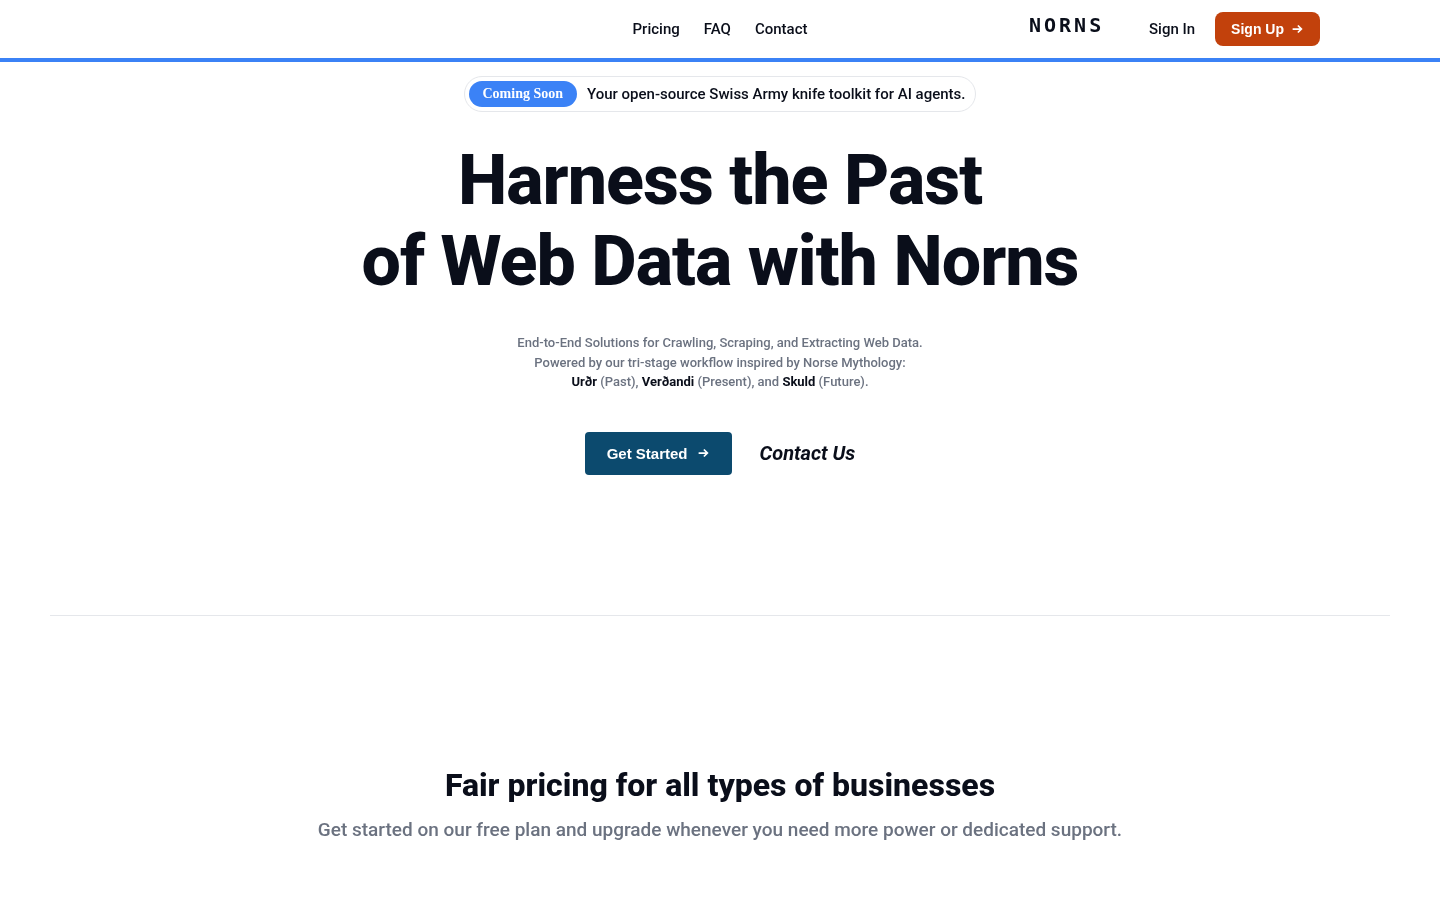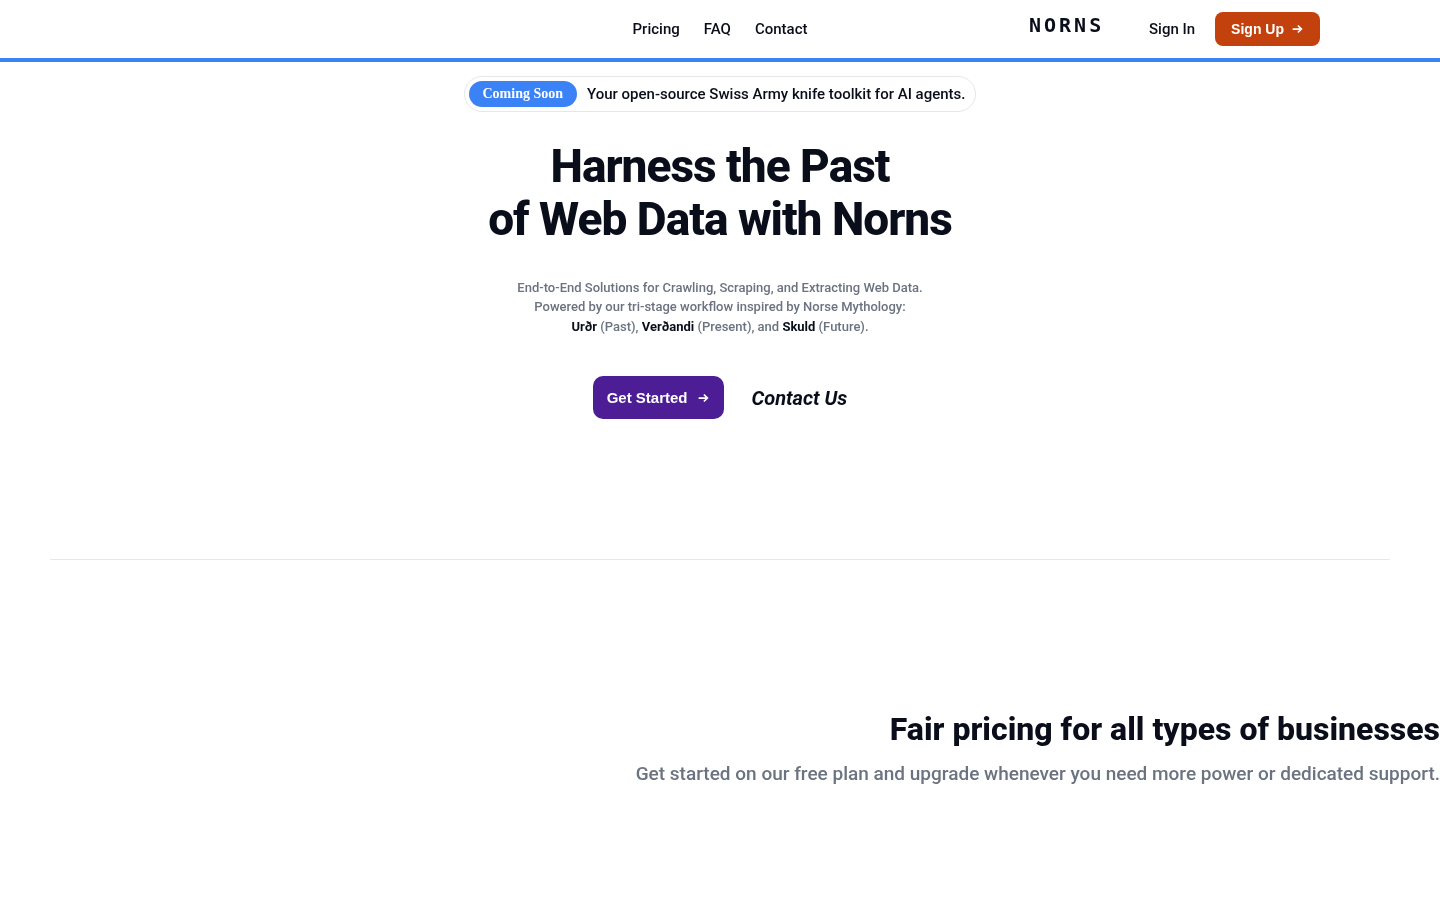--- a/index.html
+++ b/index.html
@@ -92,21 +92,21 @@
       font-size: 14px;
       font-weight: 600;
       font-family: Liberation Serif, serif;
     }
     .announcement-text {
       font-size: 15px;
       color: #0a0e1a;
       font-weight: 500;
     }
     .hero-title {
-      font-size: 46px;
+      font-size: 70px;
       font-weight: 800;
       line-height: 1.15;
       color: #0a0e1a;
       margin-bottom: 32px;
       letter-spacing: -1px;
     }
     .hero-subtitle {
       font-size: 13px;
       line-height: 1.5;
       color: #6b7280;
@@ -117,45 +117,45 @@
       font-weight: 700;
       color: #0a0e1a;
     }
     .cta-row {
       display: flex;
       justify-content: center;
       gap: 28px;
       align-items: center;
     }
     .get-started-btn {
-      background: #4c1d95;
+      background: #0c4a6e;
       color: #ffffff;
-      padding: 13px 14px;
-      border-radius: 10px;
+      padding: 13px 22px;
+      border-radius: 4px;
       font-size: 15px;
       font-weight: 700;
       display: flex;
       align-items: center;
       gap: 8px;
       cursor: pointer;
       border: none;
     }
     .contact-link {
       font-size: 20px;
       font-weight: 700;
       color: #0a0e1a;
       cursor: pointer;
       font-style: italic;
     }
     .divider {
       border-top: 1px solid #e5e7eb;
       margin: 140px 50px 0 50px;
     }
     .pricing-section {
-      text-align: right;
+      text-align: center;
       padding-top: 150px;
     }
     .pricing-title {
       font-size: 32px;
       font-weight: 800;
       color: #0a0e1a;
       margin-bottom: 14px;
     }
     .pricing-subtitle {
       font-size: 19px;

